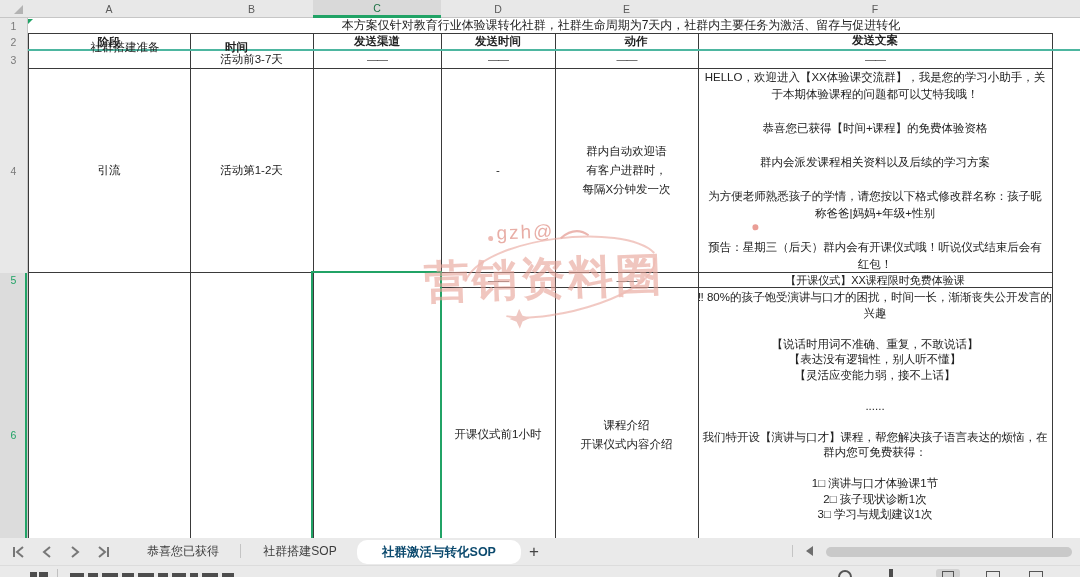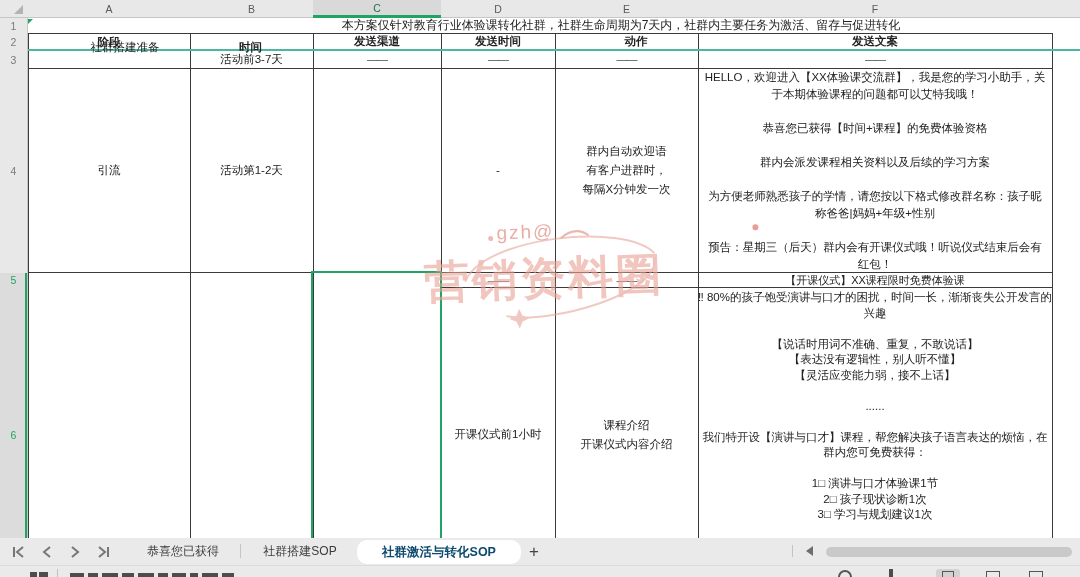--- a/index.html
+++ b/index.html
@@ -97,25 +97,25 @@
   <div class="abs vline" style="left:698px;top:33px;width:1px;height:505px;"></div>
   <div class="abs vline" style="left:1052px;top:33px;width:1px;height:505px;"></div>
 
   <div class="abs freeze-line" style="left:0;top:49px;width:1080px;height:2px;"></div>
 
   <div class="abs flag" style="left:28px;top:19px;"></div>
 
   <div class="abs center cell" style="left:190px;top:18px;width:862px;height:15px;font-size:12px;">本方案仅针对教育行业体验课转化社群，社群生命周期为7天内，社群内主要任务为激活、留存与促进转化</div>
 
   <div class="abs center cell cell-hdr" style="left:28px;top:34px;width:162px;height:17px;">阶段</div>
-  <div class="abs center cell cell-hdr" style="left:189px;top:33px;width:123px;height:29px;">时间</div>
+  <div class="abs center cell cell-hdr" style="left:175px;top:33px;width:123px;height:29px;">时间</div>
   <div class="abs center cell cell-hdr" style="left:313px;top:33px;width:128px;height:17px;">发送渠道</div>
   <div class="abs center cell cell-hdr" style="left:441px;top:33px;width:114px;height:17px;">发送时间</div>
   <div class="abs center cell cell-hdr" style="left:555px;top:33px;width:143px;height:17px;padding-left:19px;">动作</div>
-  <div class="abs center cell cell-hdr" style="left:698px;top:33px;width:354px;height:17px;">发送文案</div>
+  <div class="abs center cell cell-hdr" style="left:698px;top:33px;width:354px;height:17px;font-family:Liberation Mono, monospace;">发送文案</div>
 
   <div class="abs center cell" style="left:28px;top:38px;width:162px;height:18px;padding-left:32px;">社群搭建准备</div>
   <div class="abs center cell" style="left:190px;top:50px;width:123px;height:18px;">活动前3-7天</div>
   <div class="abs center cell dash" style="left:313px;top:50px;width:128px;height:18px;">——</div>
   <div class="abs center cell dash" style="left:441px;top:50px;width:114px;height:18px;">——</div>
   <div class="abs center cell dash" style="left:555px;top:50px;width:143px;height:18px;">——</div>
   <div class="abs center cell dash" style="left:698px;top:50px;width:354px;height:18px;">——</div>
 
   <div class="abs center cell" style="left:28px;top:68px;width:162px;height:205px;">引流</div>
   <div class="abs center cell" style="left:190px;top:68px;width:123px;height:205px;">活动第1-2天</div>

